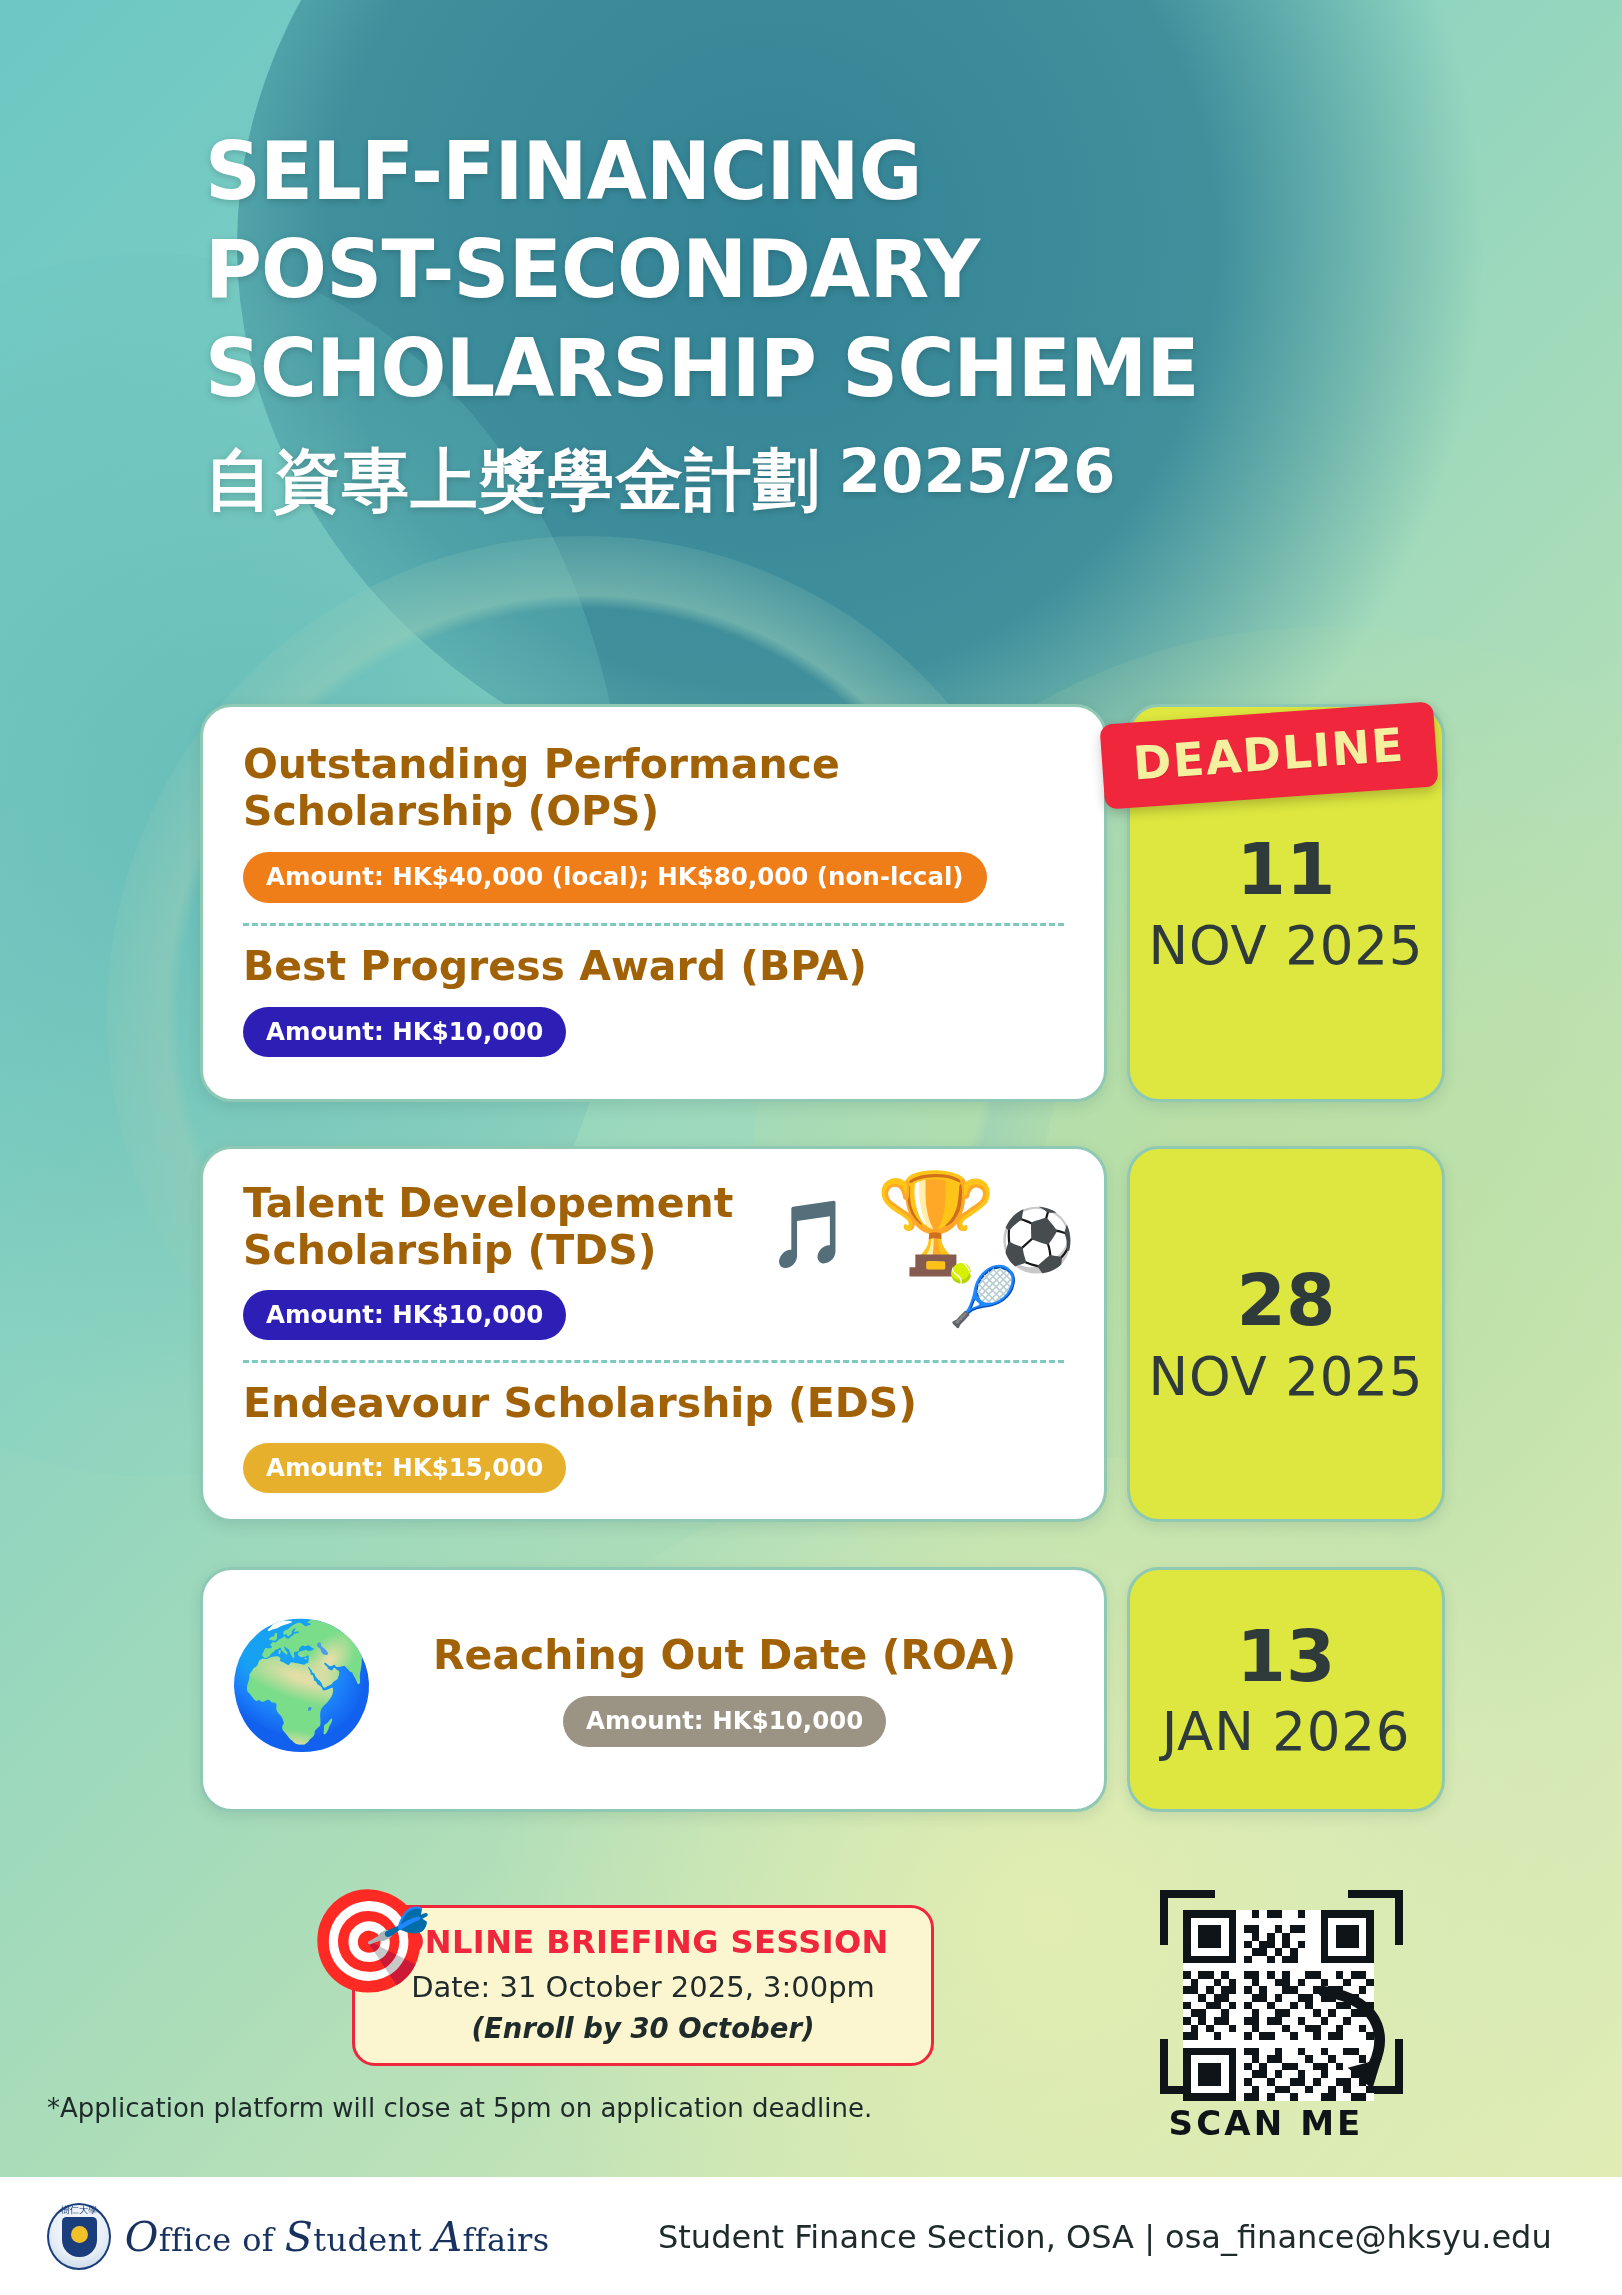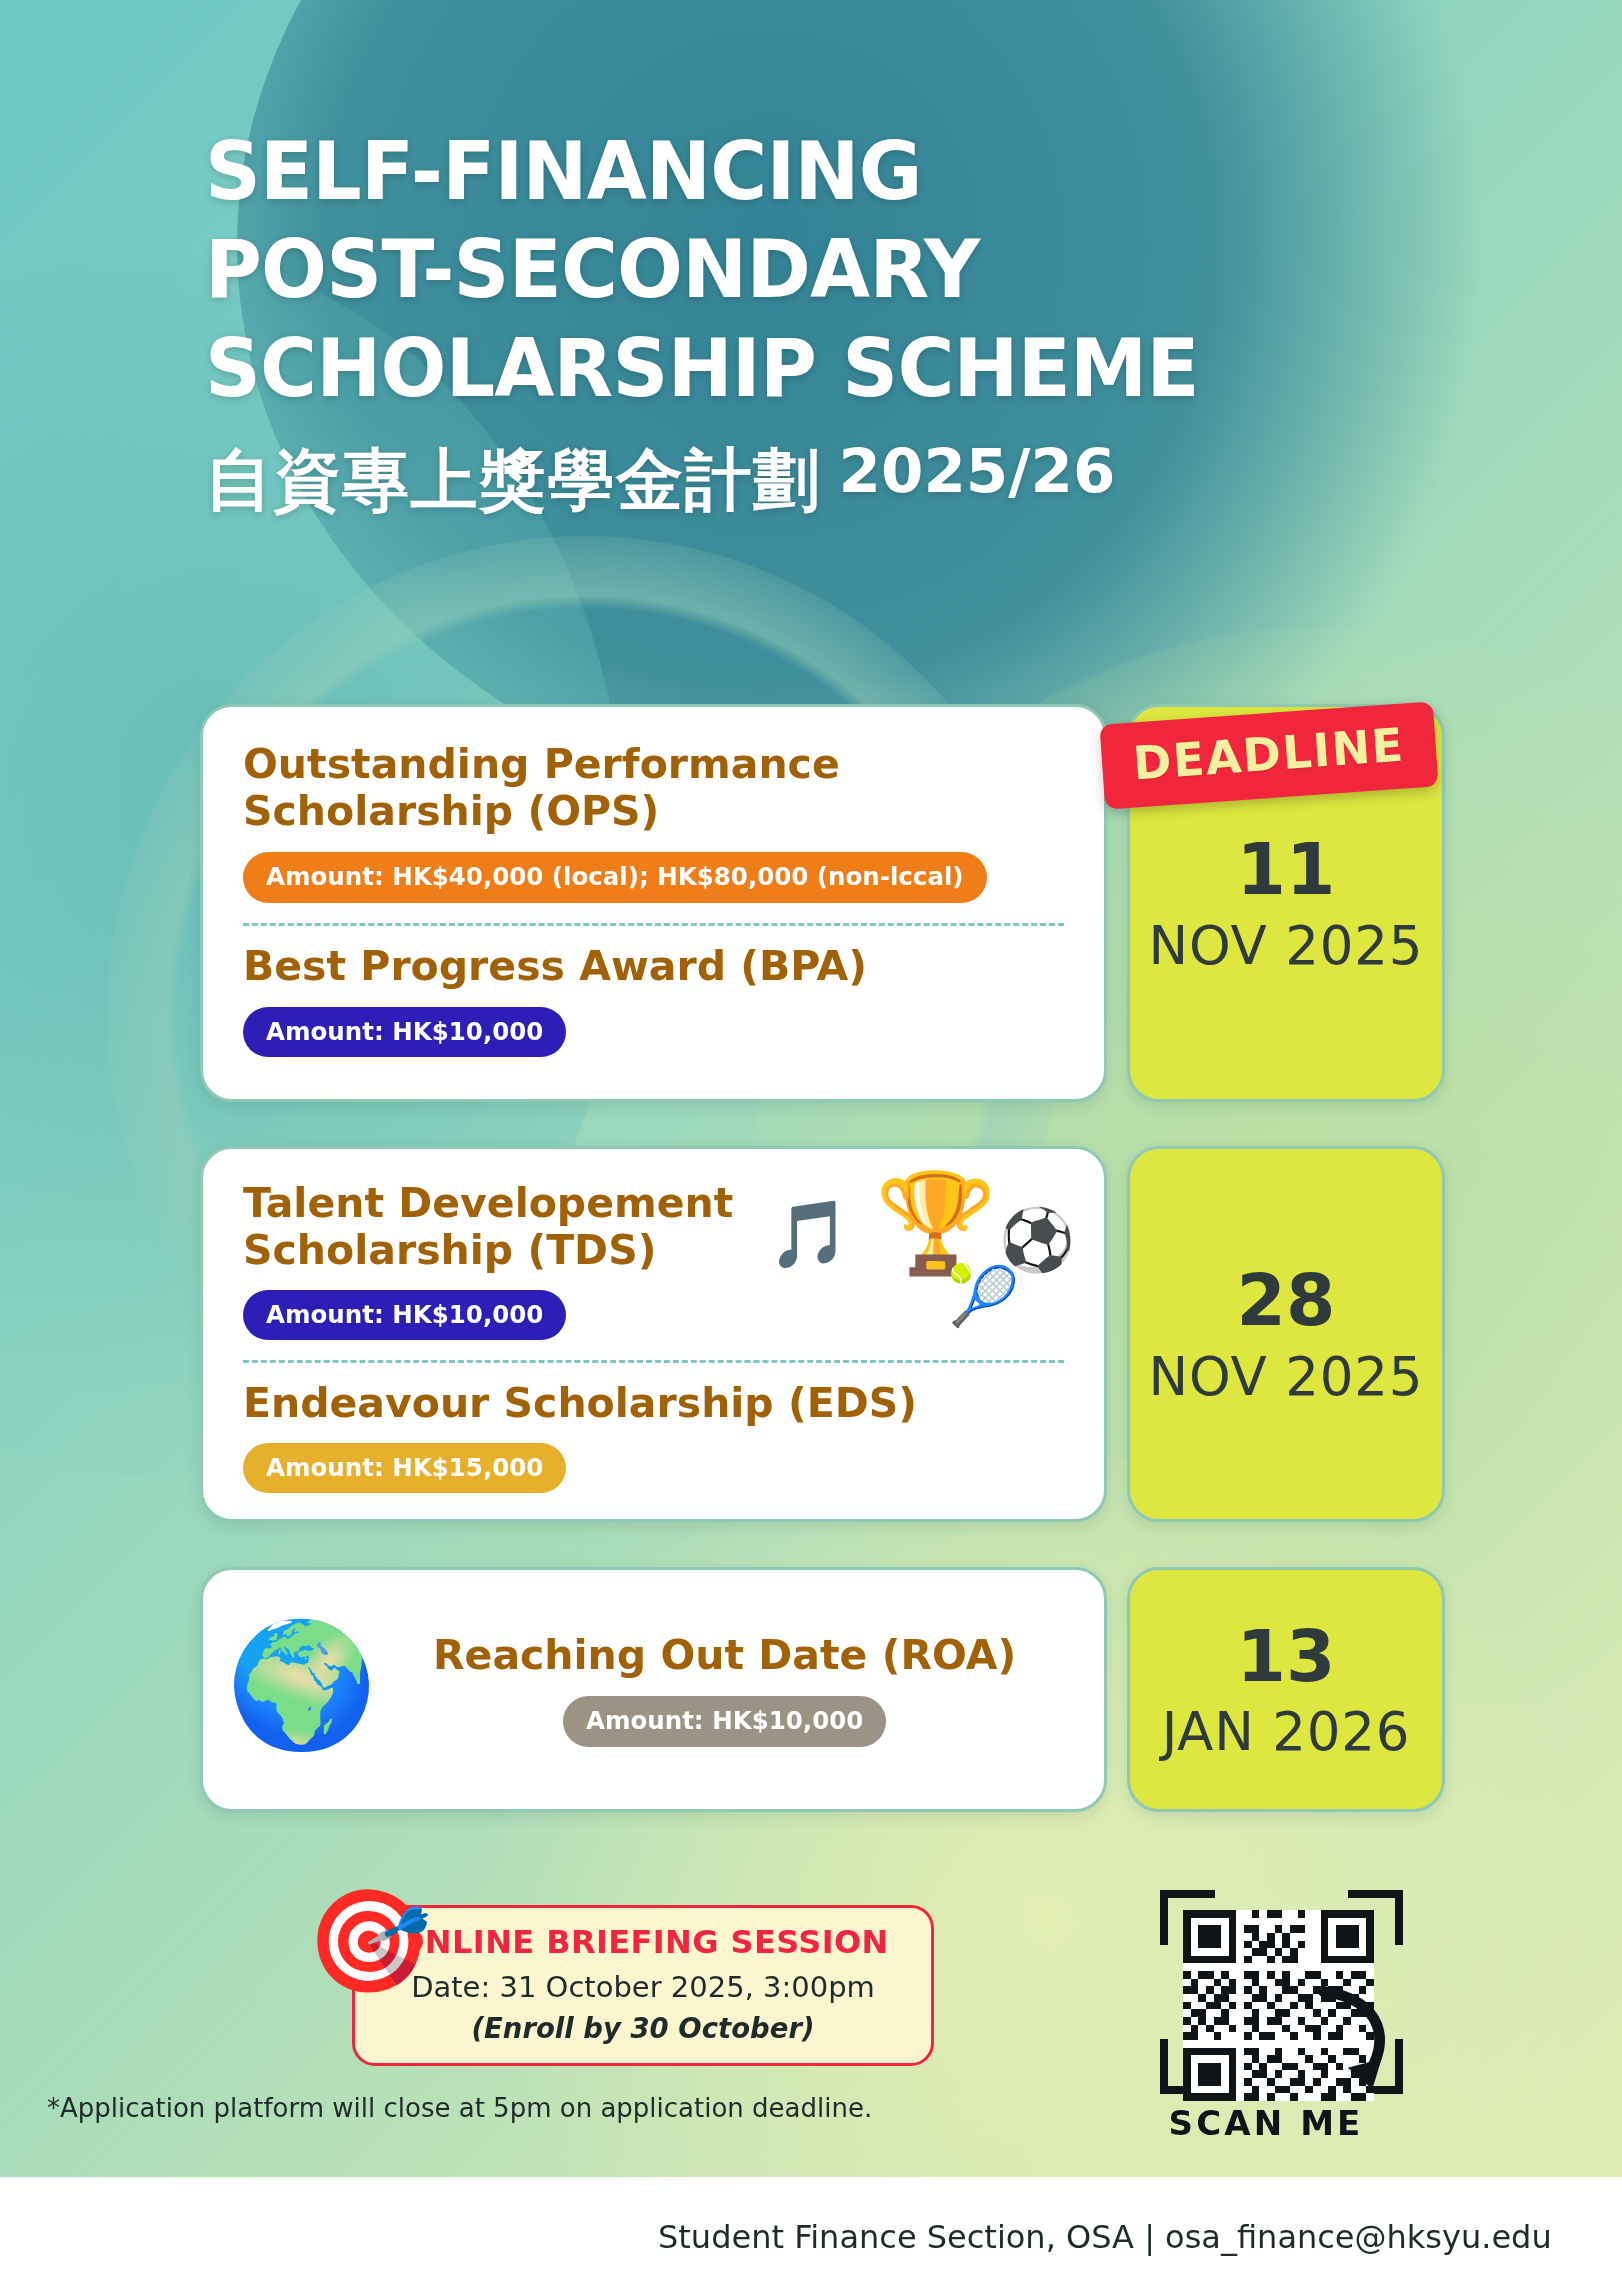--- a/index.html
+++ b/index.html
@@ -573,17 +573,26 @@
     <svg style="position:absolute; right:4.6px; top:92px; width:92px; height:115px;" viewBox="0 0 60 75">
       <path d="M8 6 C 48 12, 52 40, 36 62" stroke="#0f1418" stroke-width="7" fill="none" stroke-linecap="round"></path>
       <polygon points="40,70 24,56 46,50" fill="#0f1418"></polygon>
     </svg>
     <div class="scan-me">SCAN ME</div>
   </div>
 
   <div class="footnote">*Application platform will close at 5pm on application deadline.</div>
 
   <div class="footer">
+    <div class="footer-logo-wrap">
+      <div class="crest">
+        <span class="crest-cn">樹仁大學</span>
+        <div class="crest-inner"></div>
+      </div>
+      <div class="osa-text">
+        <span class="cap">O</span><span>ffice of </span><span class="cap">S</span><span>tudent </span><span class="cap">A</span><span>ffairs</span>
+      </div>
+    </div>
     <div class="footer-contact">Student Finance Section, OSA | osa_finance@hksyu.edu</div>
   </div>
 
 </div>
 
 
 </body></html>

